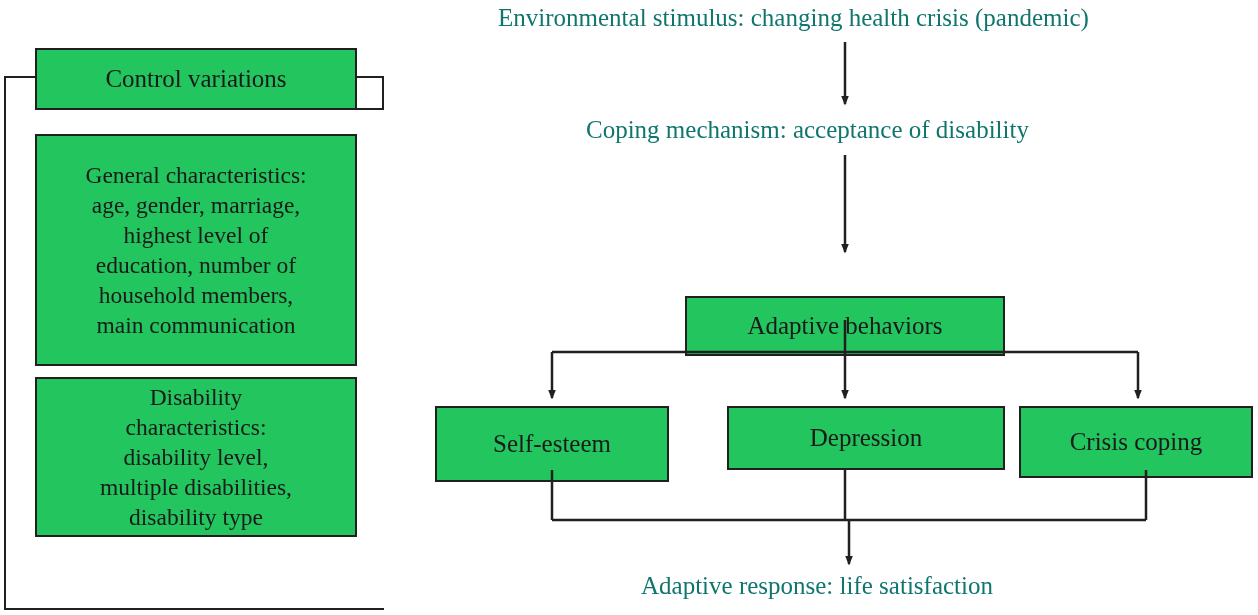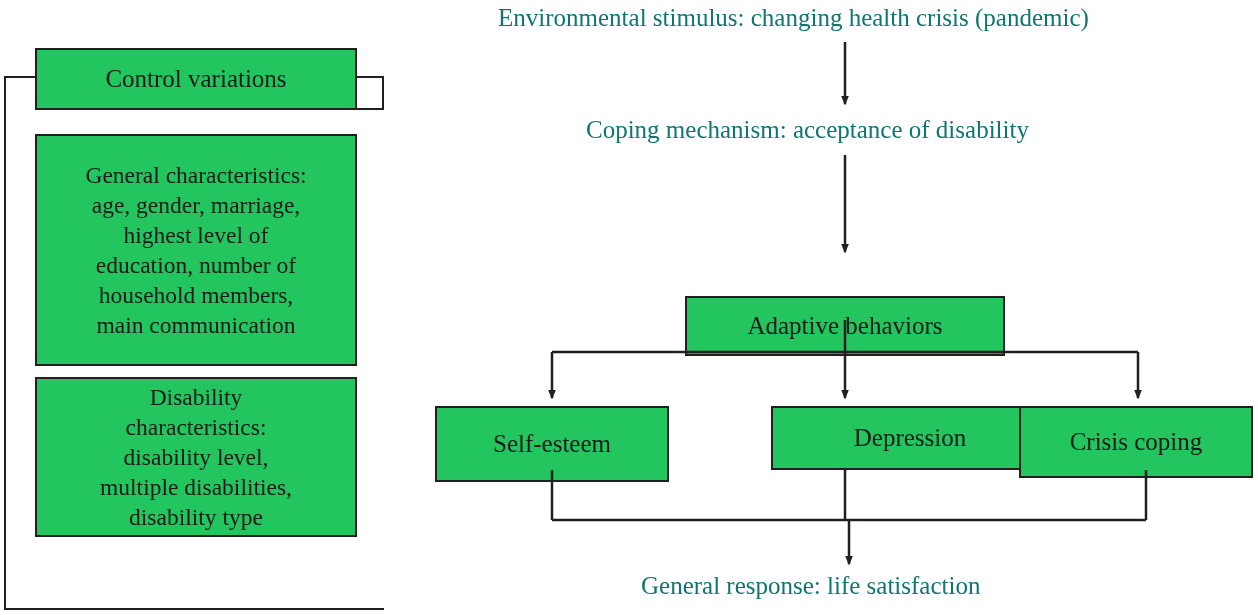--- a/index.html
+++ b/index.html
@@ -64,21 +64,21 @@
   .stim-text   { left: 498px;  top: 4px;   font-size: 25px; }
   .cope-text   { left: 586px;  top: 116px; font-size: 25px; }
   .resp-text   { left: 641px;  top: 572px; font-size: 25px; }
 
   .ctrl-title  { left: 35px;  top: 48px;  width: 322px; height: 62px;  font-size: 25px; }
   .gen-box     { left: 35px;  top: 134px; width: 322px; height: 232px; font-size: 23.5px; padding: 0 0; }
   .dis-box     { left: 35px;  top: 377px; width: 322px; height: 160px; font-size: 23.5px; padding: 0 8px; }
 
   .adaptive-box { left: 685px; top: 260px; width: 320px; height: 60px; font-size: 25px; margin-top: 36px; }
   .self-box     { left: 435px; top: 406px; width: 234px; height: 76px; font-size: 25px; }
-  .depr-box     { left: 727px; top: 406px; width: 278px; height: 64px; font-size: 25px; margin-left: 44px; }
+  .depr-box     { left: 727px; top: 406px; width: 278px; height: 64px; font-size: 25px; }
   .crisis-box   { left: 1019px; top: 406px; width: 234px; height: 72px; font-size: 25px; }
 
   .bracket-main { left: 4px; top: 76px; width: 380px; height: 534px; }
   .bracket-top-stub { left: 357px; top: 76px; width: 27px; height: 34px; }
 </style>
 </head>
 <body>
 
 <div id="canvas">
 
@@ -97,21 +97,21 @@
   <div class="box dis-box" style="white-space: pre-line;">Disability
 characteristics:
 disability level,
 multiple disabilities,
 disability type</div>
 
   <div class="txt stim-text">Environmental stimulus: changing health crisis (pandemic)</div>
 
   <div class="txt cope-text">Coping mechanism: acceptance of disability</div>
 
-  <div class="txt resp-text">General response: life satisfaction</div>
+  <div class="txt resp-text">Adaptive response: life satisfaction</div>
 
   <div class="box adaptive-box">Adaptive behaviors</div>
 
   <div class="box self-box">Self-esteem</div>
 
   <div class="box depr-box">Depression</div>
 
   <div class="box crisis-box">Crisis coping</div>
 
   <svg class="overlay" viewBox="0 0 1258 615">

